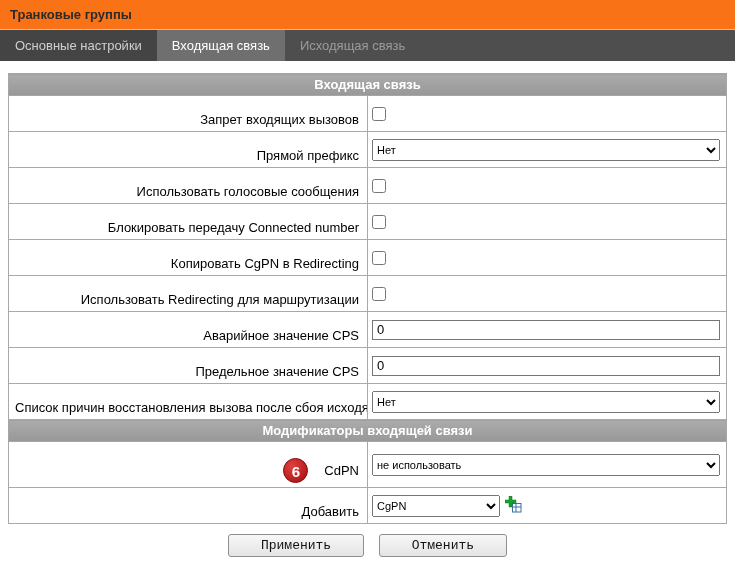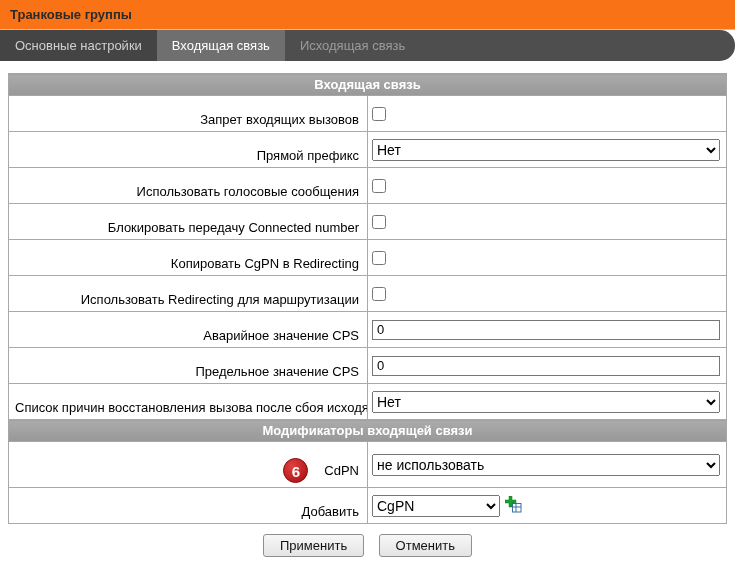--- a/index.html
+++ b/index.html
@@ -14,21 +14,21 @@
     height: 30px; line-height: 30px;
     background: #f97316;
     color: #2b2b2b; font-weight: bold; font-size: 13px;
     padding-left: 10px;
     border-bottom: 1px solid #c2c2c2;
   }
   
   .tabbar {
     height: 31px;
     background: #4e4e4e;
-    display: flex; align-items: stretch; border-radius: 15px;
+    display: flex; align-items: stretch;
   }
   .tab {
     line-height: 31px; padding: 0 15px;
     font-size: 13px; color: #9b9b9b;
     cursor: pointer; white-space: nowrap;
   }
   .tab.first { background: #444444; color: #cfcfcf; }
   .tab.active { background: #6f6f6f; color: #ffffff; }
   
   table.form {
@@ -59,21 +59,21 @@
   td.ctl { padding: 2px 6px 2px 4px; }
   td.ctl input[type="checkbox"] { width: 14px; height: 14px; vertical-align: middle; }
   td.ctl input[type="text"] {
     width: 100%; height: 20px;
     border: 1px solid #767676;
     font-size: 13px; padding: 1px 4px;
     font-family: "Liberation Sans", "DejaVu Sans", sans-serif;
   }
   td.ctl select {
     width: 100%; height: 22px;
-    font-size: 14px;
+    font-size: 11px;
     font-family: "Liberation Sans", "DejaVu Sans", sans-serif;
   }
   td.ctl select.narrow { width: 128px; vertical-align: middle; }
   
   .badge {
     display: inline-block;
     width: 25px; height: 25px; line-height: 25px;
     border-radius: 50%;
     background: radial-gradient(circle at 35% 30%, #e04040, #a50d0d);
     border: 1px solid #8d0a0a;
@@ -85,28 +85,28 @@
   .lbl-text { vertical-align: middle; }
   .add-icon { vertical-align: middle; margin-left: 5px; cursor: pointer; }
   
   .footer {
     text-align: center;
     margin-top: 10px;
   }
   .btn {
     display: inline-block;
     margin: 0 5px;
-    padding: 3px 16px;
+    padding: 3px 32px;
     font-size: 13px;
     color: #111;
     background: linear-gradient(#f7f7f7, #e4e4e4);
     border: 1px solid #8f8f8f;
     border-radius: 3px;
     cursor: pointer;
-    font-family: Liberation Sans, sans-serif;
+    font-family: Liberation Mono, monospace;
   }
 </style>
 </head>
 <body>
 
 <div class="titlebar">Транковые группы</div>
 
 <div class="tabbar">
   <div class="tab first">Основные настройки</div>
   <div class="tab active">Входящая связь</div>

